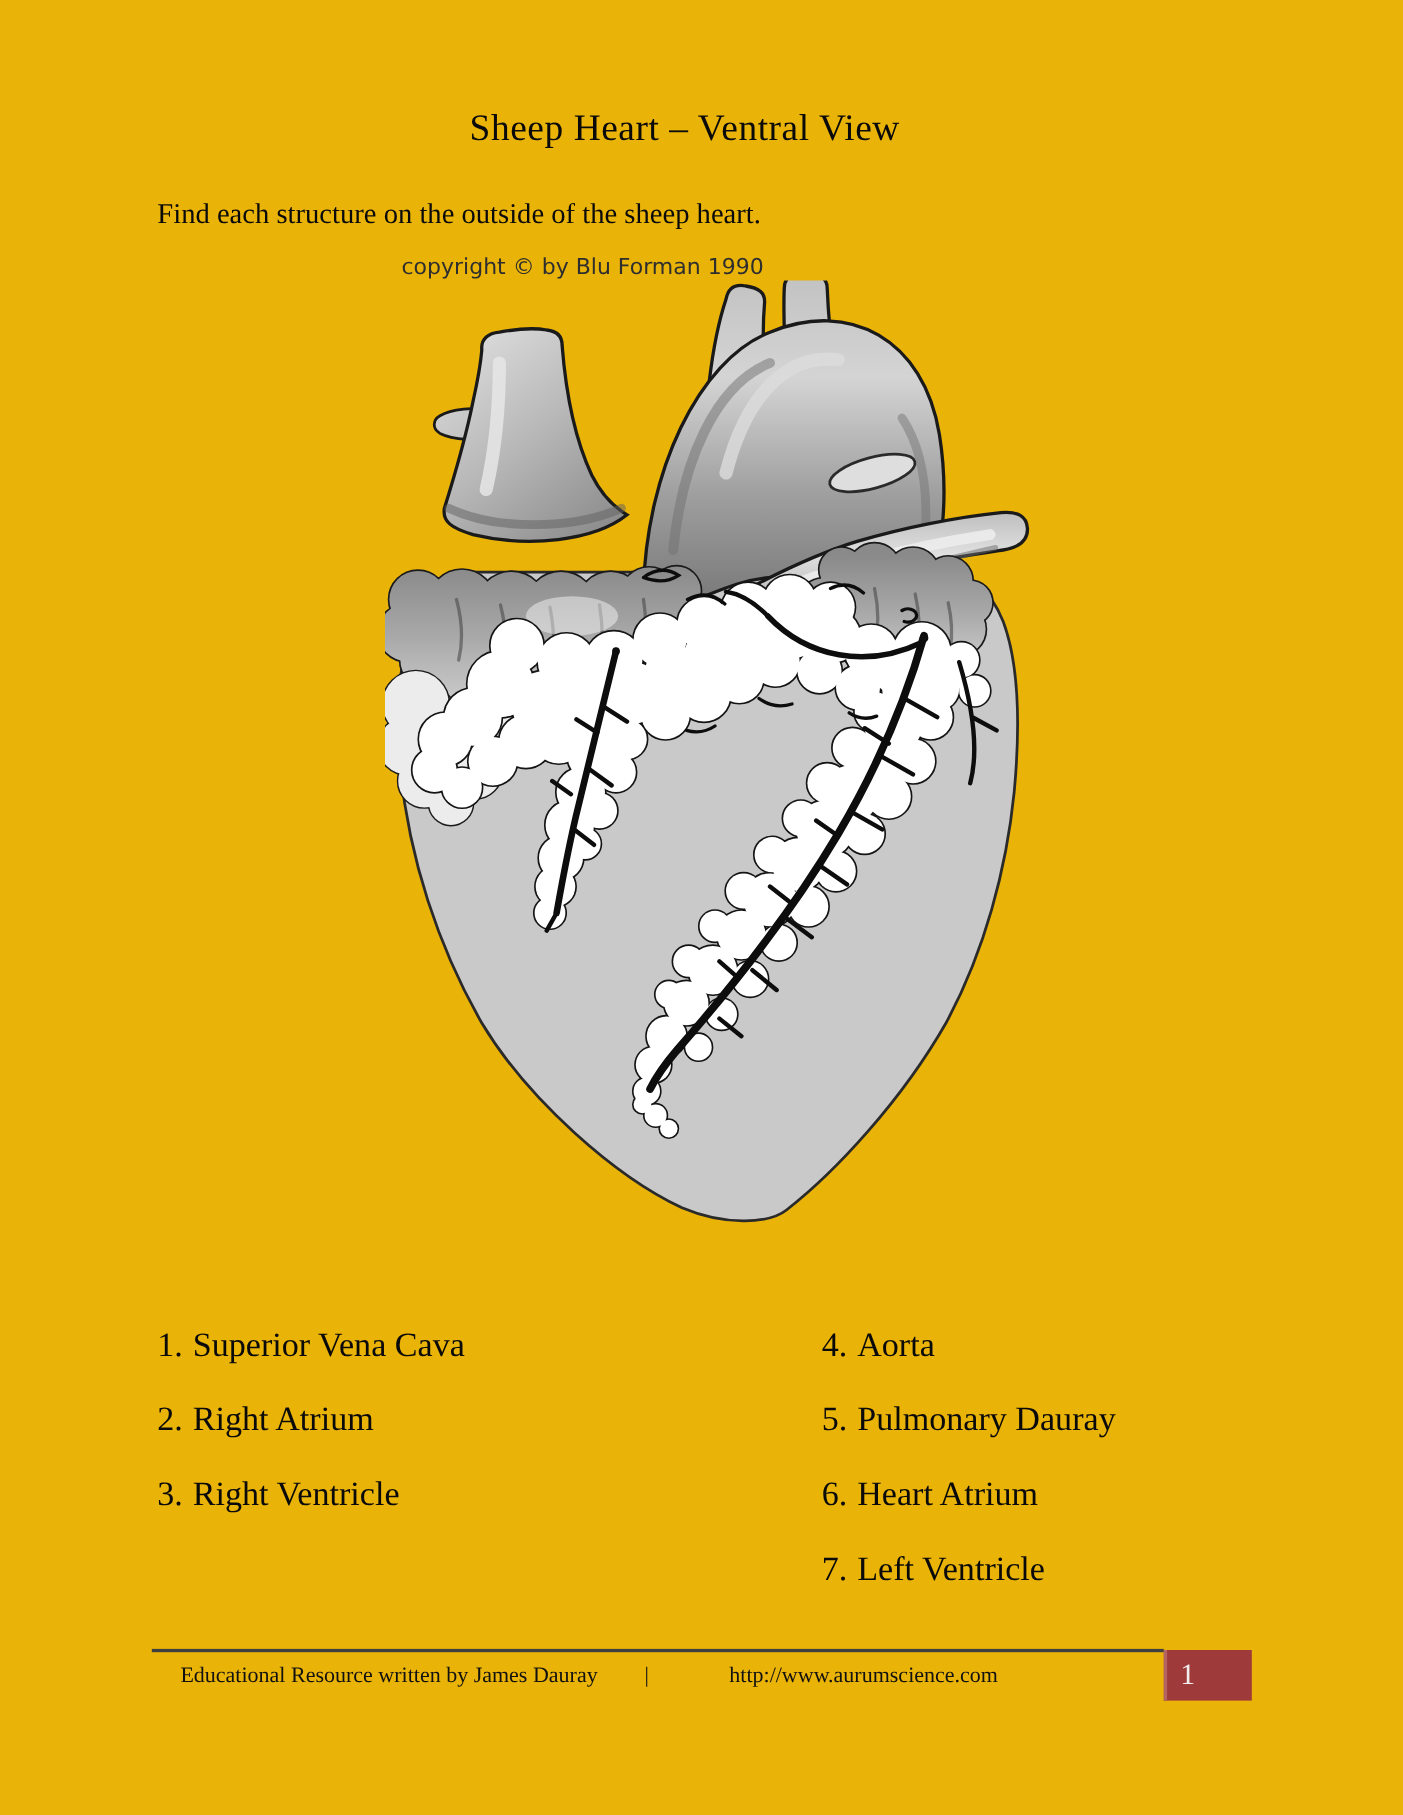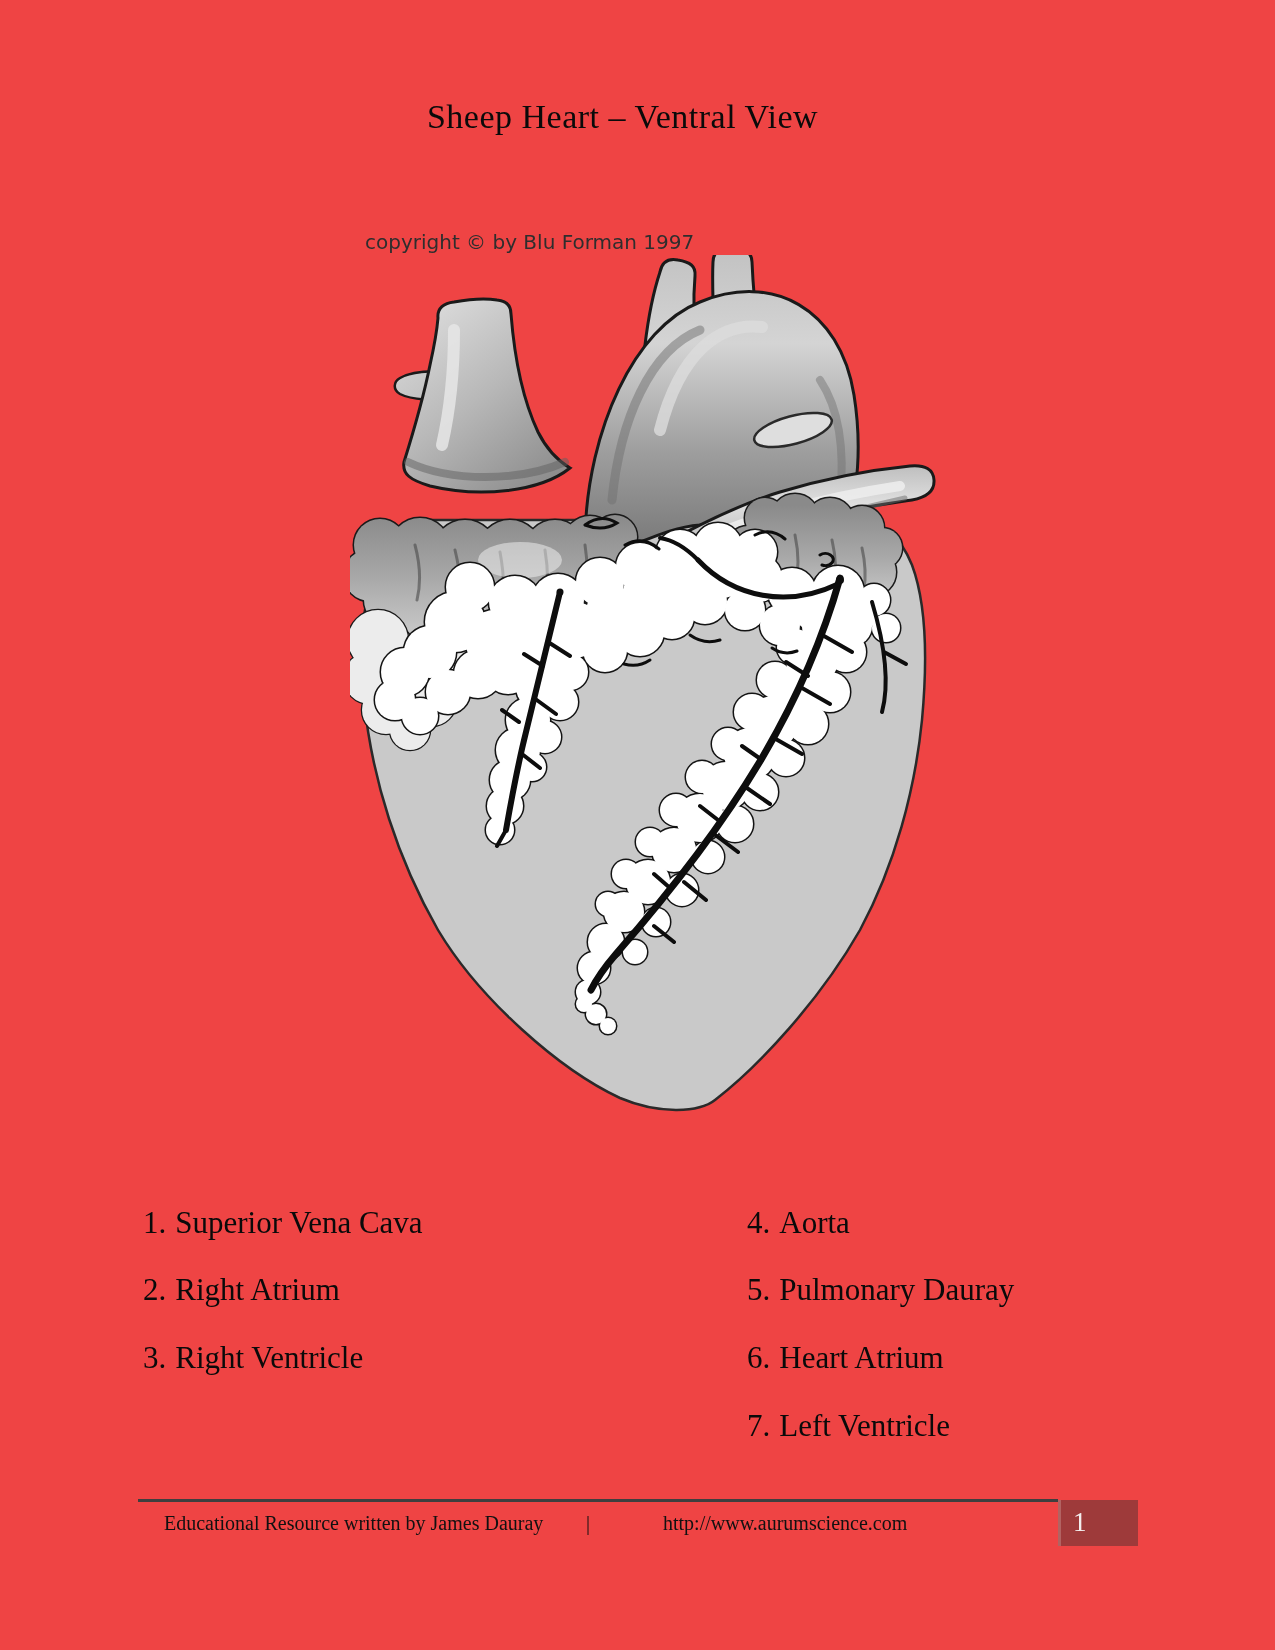--- a/index.html
+++ b/index.html
@@ -1,17 +1,17 @@
 <!DOCTYPE html>
 <html><head>
 <meta charset="utf-8">
 <style>
   html,body{margin:0;padding:0;background:#ffffff;}
   .page{
-    position:relative;width:1275px;height:1650px;background:#ef4444;
+    position:relative;width:1275px;height:1650px;background:#eab308;
     font-family:"Liberation Serif", serif;color:#000;overflow:hidden;
   }
   .page-title{
     position:absolute;top:98px;left:0;width:1245px;text-align:center;
     font-size:34px;letter-spacing:.5px;color:#0a0a0a;
   }
   .instruction{
     position:absolute;top:180px;left:143px;font-size:26px;color:#0a0a0a;
   }
   .copyright{
@@ -33,21 +33,22 @@
     position:absolute;top:7px;left:12px;color:#f3eeee;font-size:27px;
     font-family:"Liberation Serif", serif;
   }
 </style>
 </head>
 <body>
 
 <div class="page">
 
   <div class="page-title">Sheep Heart – Ventral View</div>
-  <div class="copyright">copyright © by Blu Forman 1997</div>
+  <div class="instruction">Find each structure on the outside of the sheep heart.</div>
+  <div class="copyright">copyright © by Blu Forman 1990</div>
 
   <svg class="heart-svg" width="590" height="860" viewBox="350 255 590 860" xmlns="http://www.w3.org/2000/svg">
     <defs>
       <linearGradient id="gV" gradientUnits="userSpaceOnUse" x1="700" y1="250" x2="700" y2="560">
         <stop offset="0" stop-color="#c2c2c2"></stop>
           <stop offset="0.3" stop-color="#d4d4d4"></stop>
         <stop offset="0.65" stop-color="#9e9e9e"></stop>
           <stop offset="1" stop-color="#747474"></stop>
       </linearGradient>
       <linearGradient id="gSVC" gradientUnits="userSpaceOnUse" x1="430" y1="300" x2="560" y2="470">

